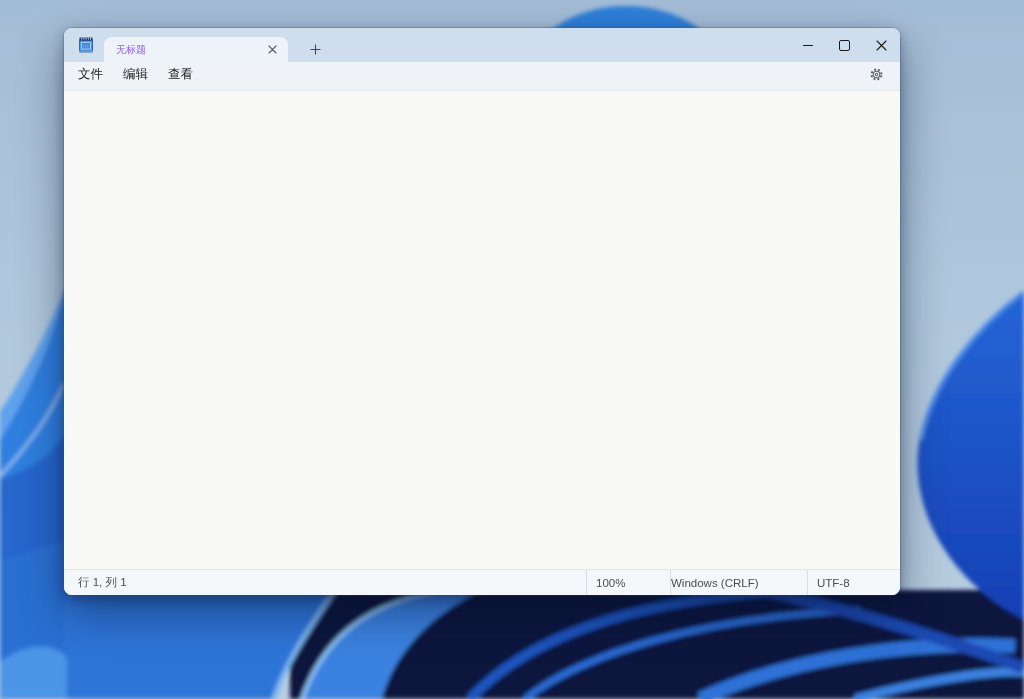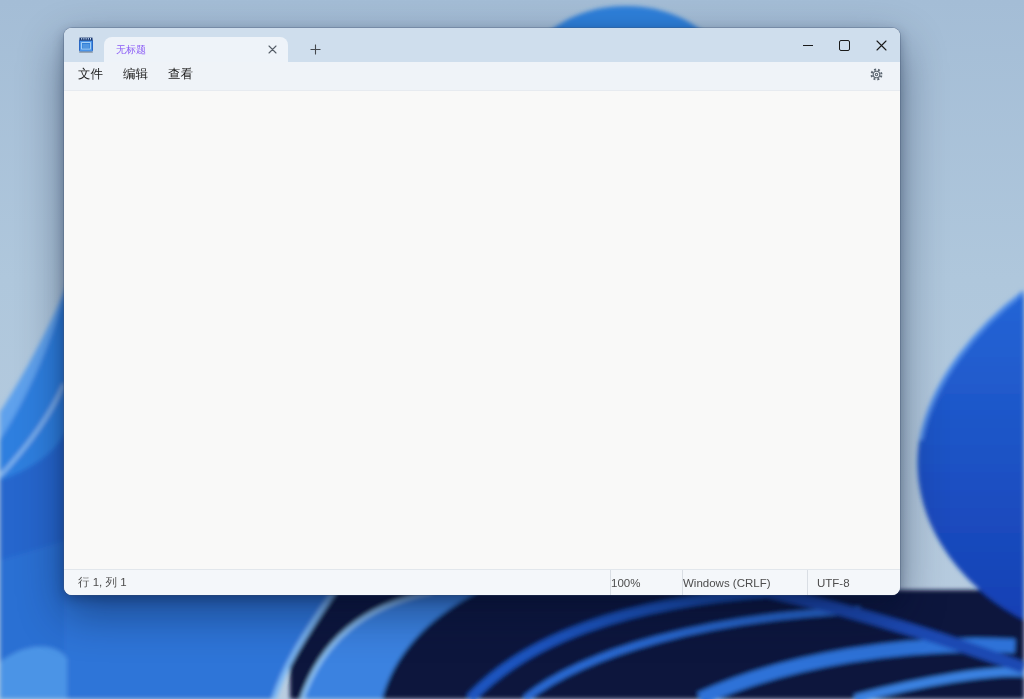--- a/index.html
+++ b/index.html
@@ -30,24 +30,24 @@
   
   .menubar{height:28px;flex:0 0 28px;background:#eff3f8;display:flex;align-items:flex-start;
     padding:0 10px 0 4px;border-bottom:1px solid #e7ebf0;}
   .menu-item{font-size:12.5px;color:#1b1b1b;padding:4px 10px;border-radius:4px;}
   .menubar-spacer{flex:1;}
   .gear{width:28px;height:24px;display:flex;align-items:center;justify-content:center;border-radius:4px;}
   
   .editor{flex:1;background:#f9f9f8;position:relative;}
   
   .statusbar{height:25px;flex:0 0 25px;background:#f4f7fa;border-top:1px solid #e2e7ec;
-    display:flex;align-items:stretch;font-size:11.5px;color:#4d4d4d;}
+    display:flex;align-items:stretch;font-size:11.5px;color:#4d4d4d;gap:12px;}
   .sb-cell{display:flex;align-items:center;}
   .sb-pos{flex:1;padding-left:14px;}
-  .sb-zoom{width:72px;border-left:1px solid #d9dee4;box-sizing:border-box;}
+  .sb-zoom{width:72px;border-left:1px solid #d9dee4;padding-left:9px;box-sizing:border-box;}
   .sb-eol{width:125px;border-left:1px solid #d9dee4;box-sizing:border-box;}
   .sb-enc{width:93px;border-left:1px solid #d9dee4;padding-left:9px;box-sizing:border-box;}
 </style>
 </head>
 <body>
 
 <div class="desktop">
 
   <svg class="bloom" viewBox="0 0 1024 699" preserveAspectRatio="none">
     <defs>

